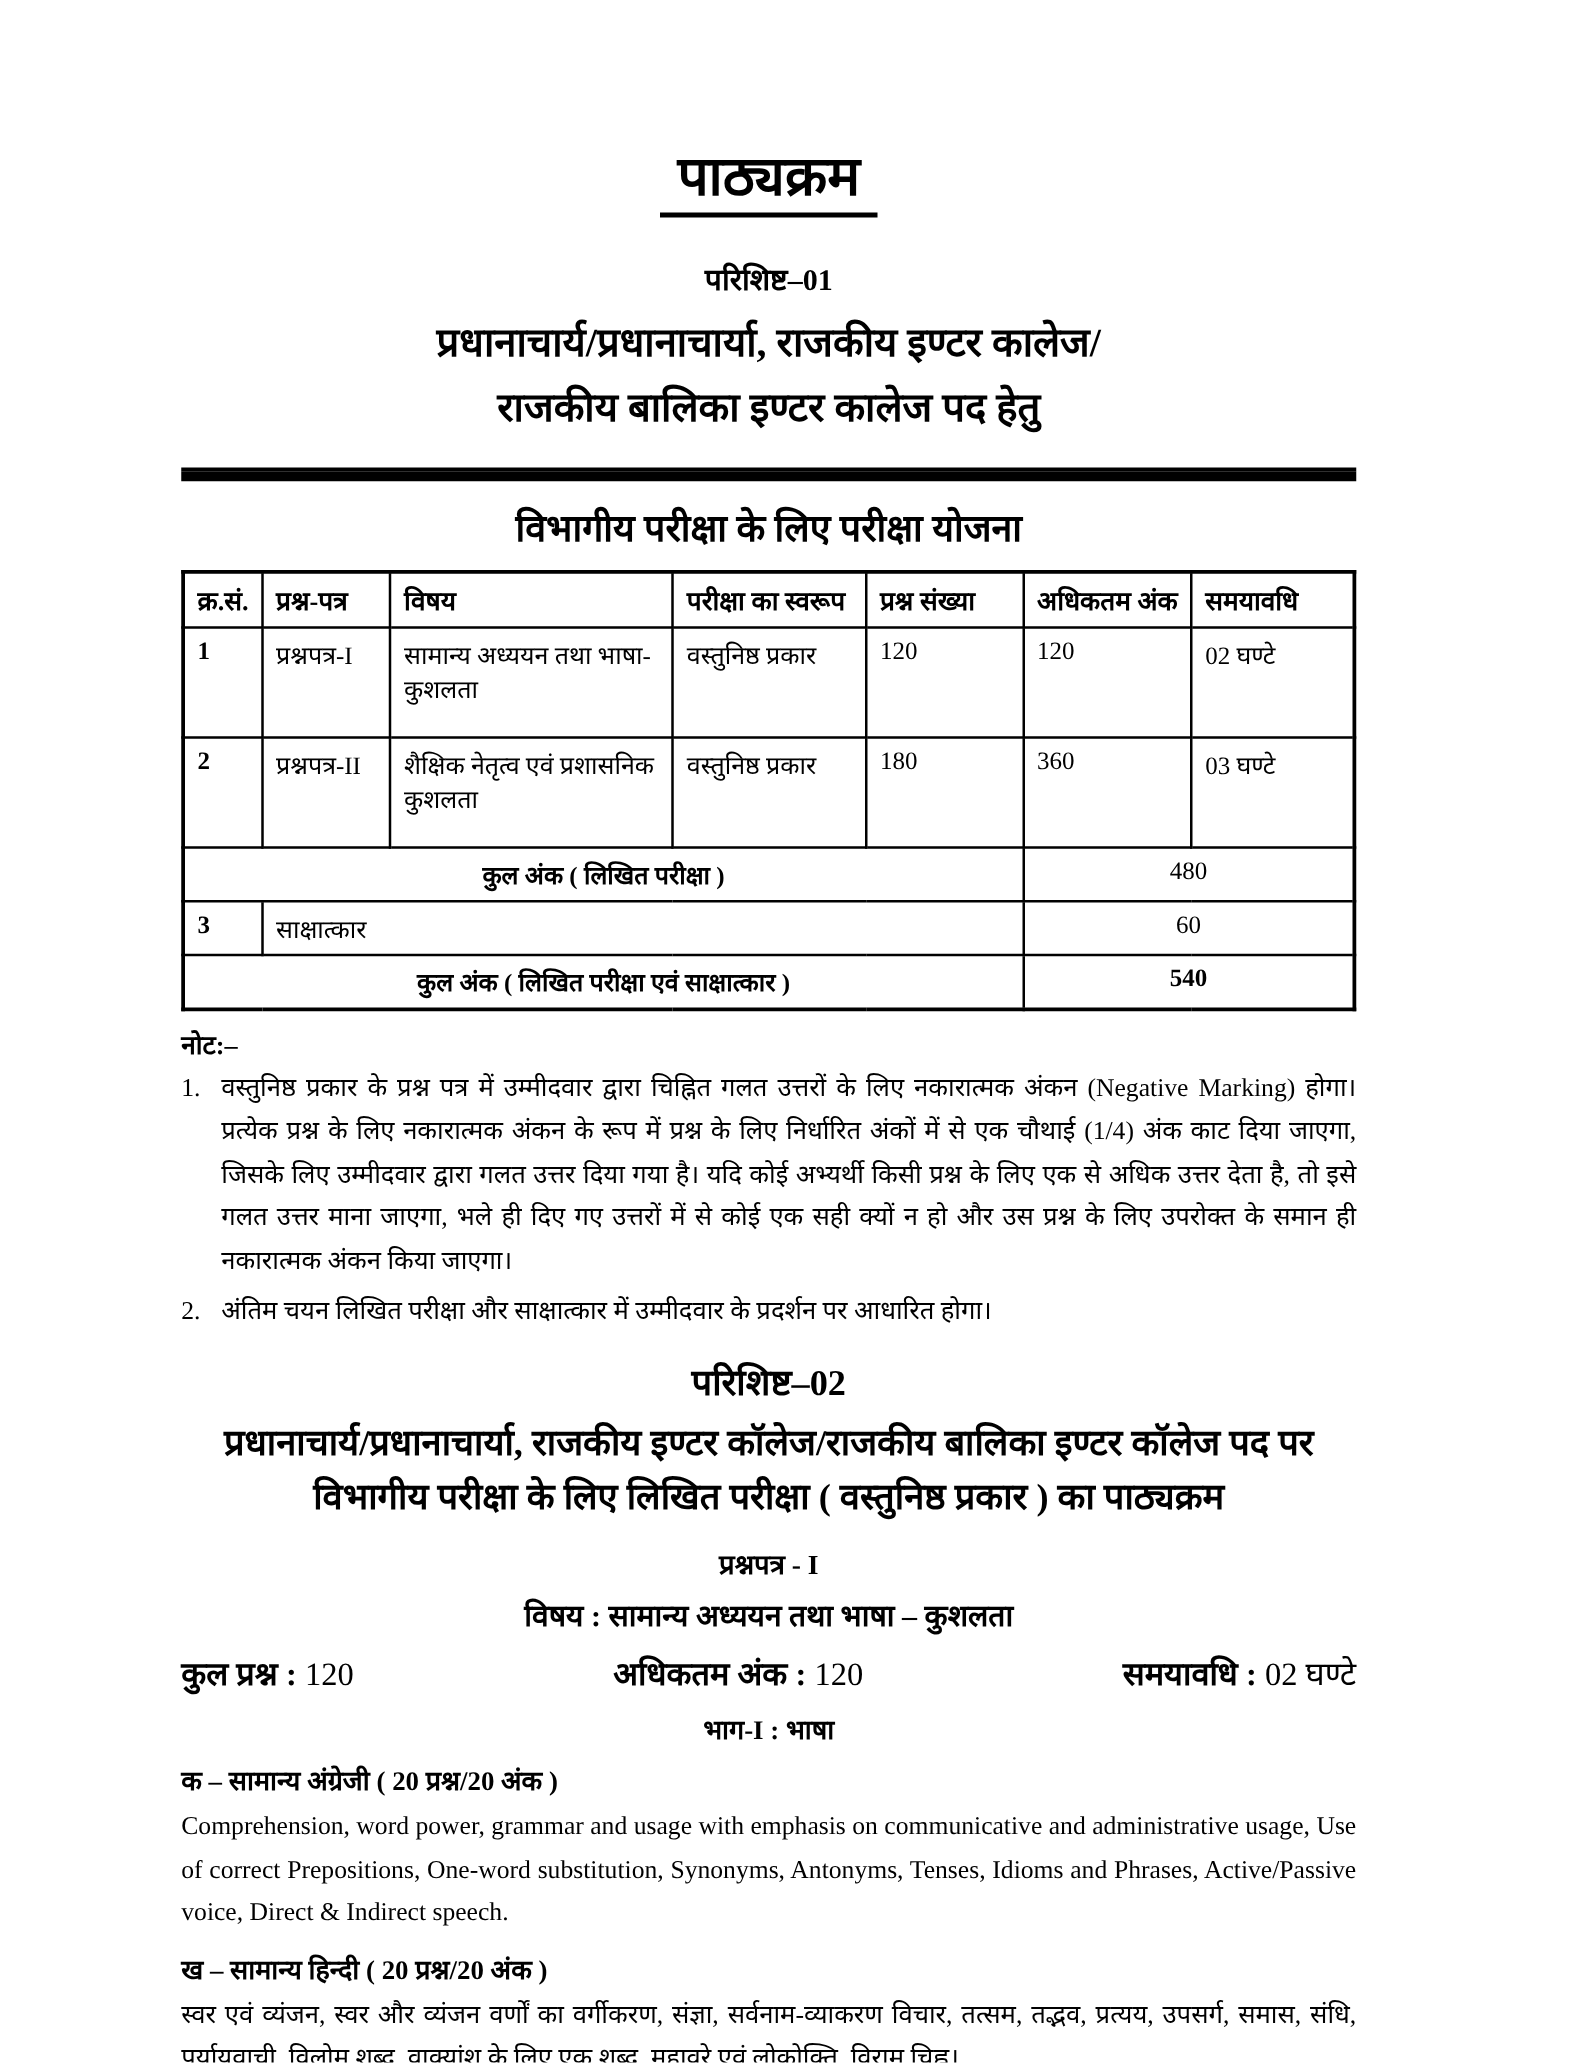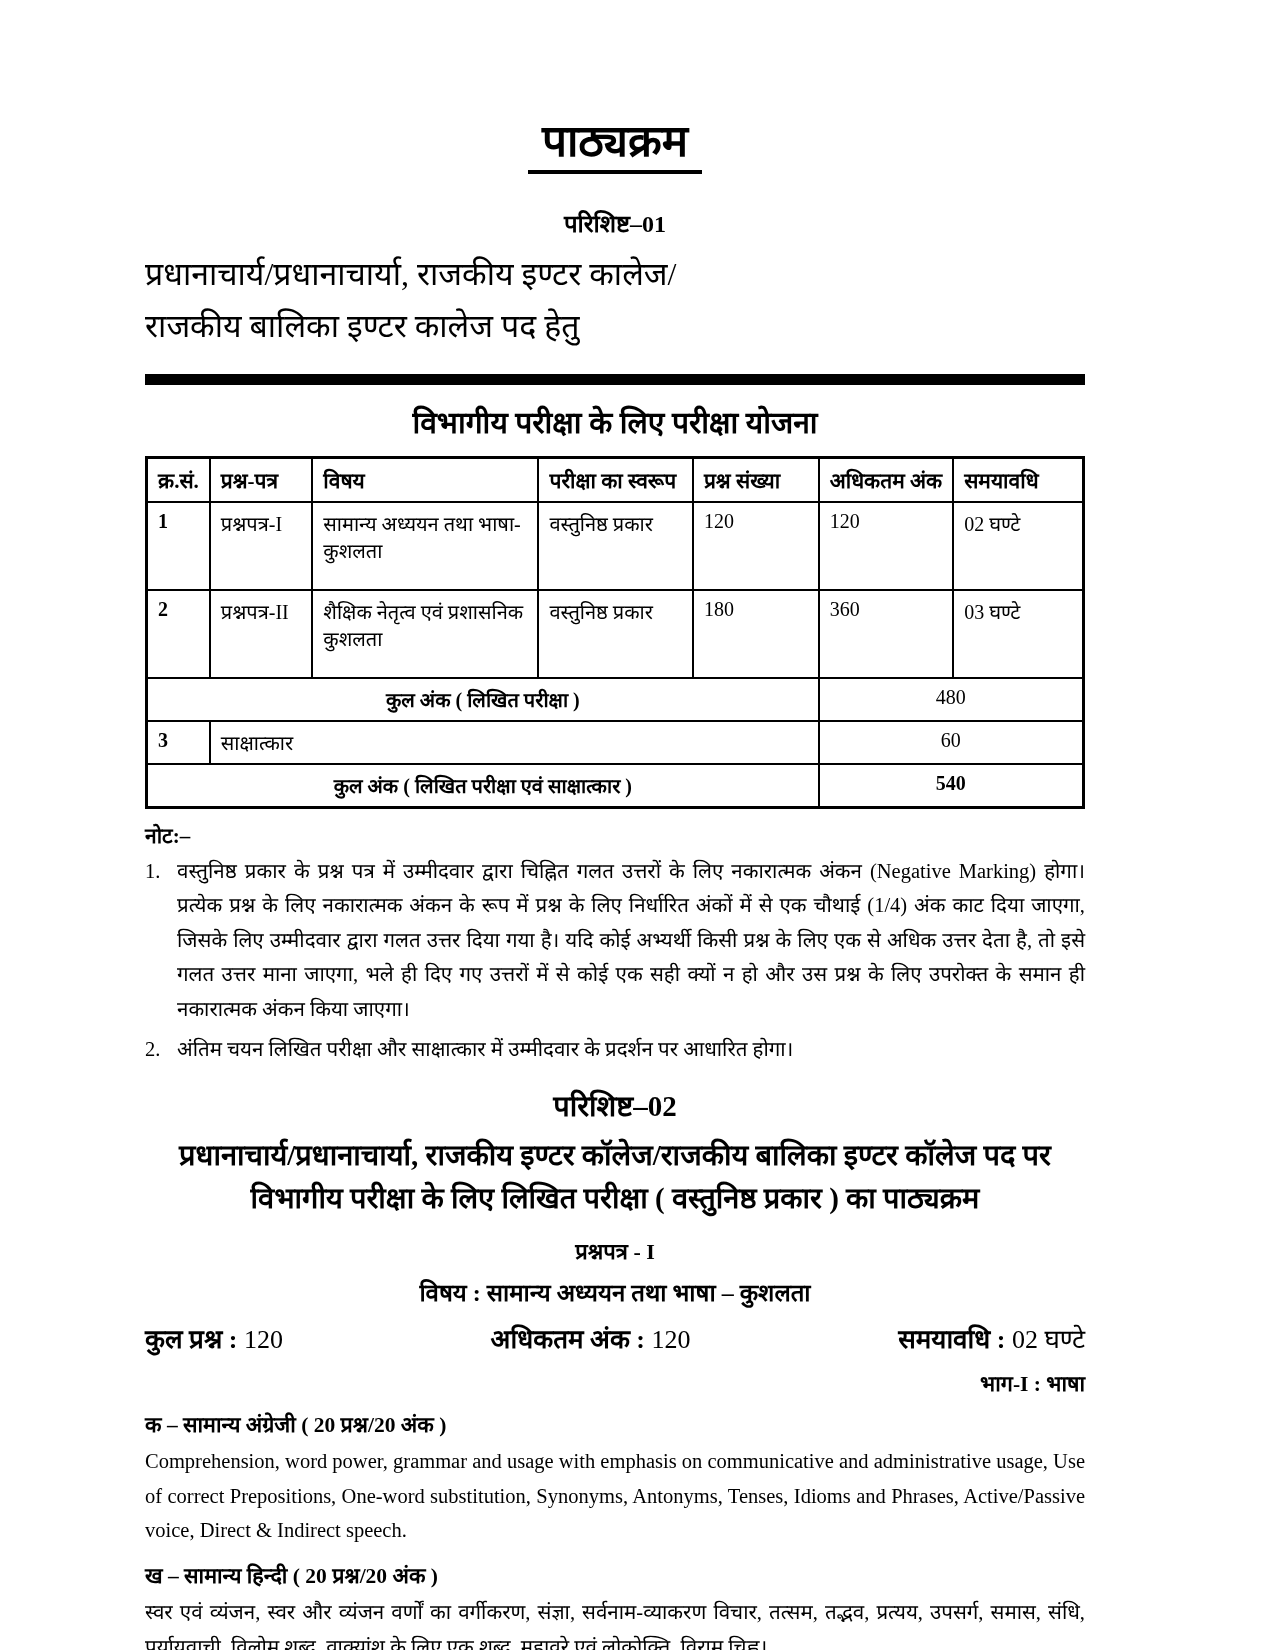--- a/index.html
+++ b/index.html
@@ -13,21 +13,21 @@
     width:1230px;height:1650px;
     padding:118px 145px 0 145px;
     display:flex;flex-direction:column;
   }
   .doc-title-wrap{text-align:center;margin-bottom:26px;}
   .doc-title{
     display:inline-block;font-size:44px;font-weight:bold;
     border-bottom:4px solid #000;padding:0 14px 4px 14px;line-height:1.1;
   }
   .appendix-heading{font-size:24px;font-weight:bold;text-align:center;margin:6px 0 10px 0;}
-  .post-title{font-size:32px;font-weight:normal;text-align:left;line-height:1.6;}
+  .post-title{font-size:32px;font-weight:bold;text-align:center;line-height:1.6;}
   .rule-double{
     margin-top:22px;height:4px;
     border-top:3px solid #000;border-bottom:8px solid #000;
   }
   .table-title{font-size:30px;font-weight:bold;text-align:center;margin:16px 0 14px 0;}
   table.scheme{
     border-collapse:collapse;width:100%;
     border:3px solid #000;font-size:20px;
   }
   table.scheme th,table.scheme td{
@@ -50,21 +50,21 @@
   .appendix2-heading{font-size:29px;font-weight:bold;text-align:center;margin:18px 0 10px 0;}
   .appendix2-sub{font-size:29px;font-weight:bold;text-align:center;line-height:1.5;}
   .paper-heading{font-size:22px;font-weight:bold;text-align:center;margin-top:14px;}
   .subject-heading{font-size:24px;font-weight:bold;text-align:center;margin-top:10px;}
   .meta-row{
     display:flex;justify-content:space-between;align-items:baseline;
     font-size:26px;margin-top:12px;
   }
   .meta-label{font-weight:bold;}
   .meta-value{font-weight:normal;}
-  .part-heading{font-size:21.5px;font-weight:bold;text-align:right;margin-top:12px;}
+  .part-heading{font-size:21.5px;font-weight:bold;text-align:center;margin-top:12px;}
   .section-heading{font-size:21.5px;font-weight:bold;text-align:left;margin-top:12px;}
   .para{font-size:20.5px;line-height:1.7;text-align:justify;margin-top:6px;}
 </style>
 </head>
 <body>
 
 <div class="page">
 
   <div class="doc-title-wrap">
     <span class="doc-title">पाठ्यक्रम</span>

